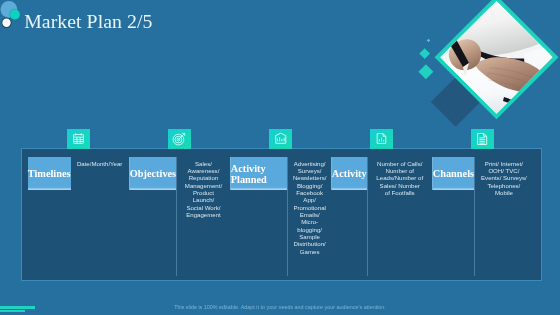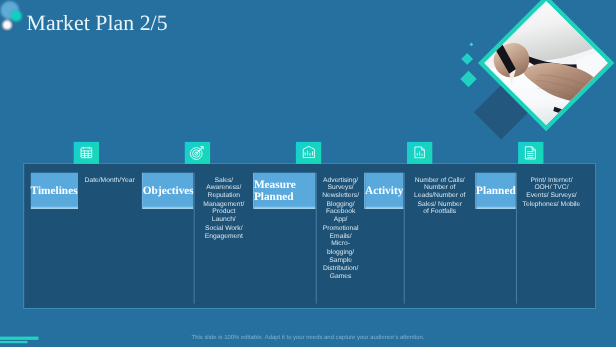--- a/index.html
+++ b/index.html
@@ -118,29 +118,29 @@
   <div class="tbl">
     <div class="col">
         <div class="hd">Timelines</div>
         <div class="bd">Date/Month/Year</div>
       </div>
     <div class="col">
         <div class="hd">Objectives</div>
         <div class="bd">Sales/ Awareness/ Reputation<br>Management/ Product Launch/<br>Social Work/ Engagement</div>
       </div>
     <div class="col">
-        <div class="hd">Measure Planned</div>
+        <div class="hd">Activity Planned</div>
         <div class="bd">Advertising/ Surveys/<br>Newsletters/ Blogging/ Facebook<br>App/ Promotional Emails/ Micro-<br>blogging/ Sample<br>Distribution/ Games</div>
       </div>
     <div class="col">
         <div class="hd">Activity</div>
         <div class="bd">Number of Calls/ Number of<br>Leads/Number of Sales/ Number<br>of Footfalls</div>
       </div>
     <div class="col">
-        <div class="hd">Planned</div>
+        <div class="hd">Channels</div>
         <div class="bd">Print/ Internet/ OOH/ TVC/<br>Events/ Surveys/<br>Telephones/ Mobile</div>
       </div>
   </div>
 
   <div class="ico" style="left:67.2px">
     <svg viewBox="0 0 24 24" width="13" height="13">
       <g fill="none" stroke="#eafffb" stroke-width="1.5">
         <rect x="3" y="4.5" width="18" height="16.5" rx="1"></rect>
         <line x1="3" y1="9.5" x2="21" y2="9.5"></line>
         <line x1="7" y1="2.5" x2="7" y2="6.5"></line>

